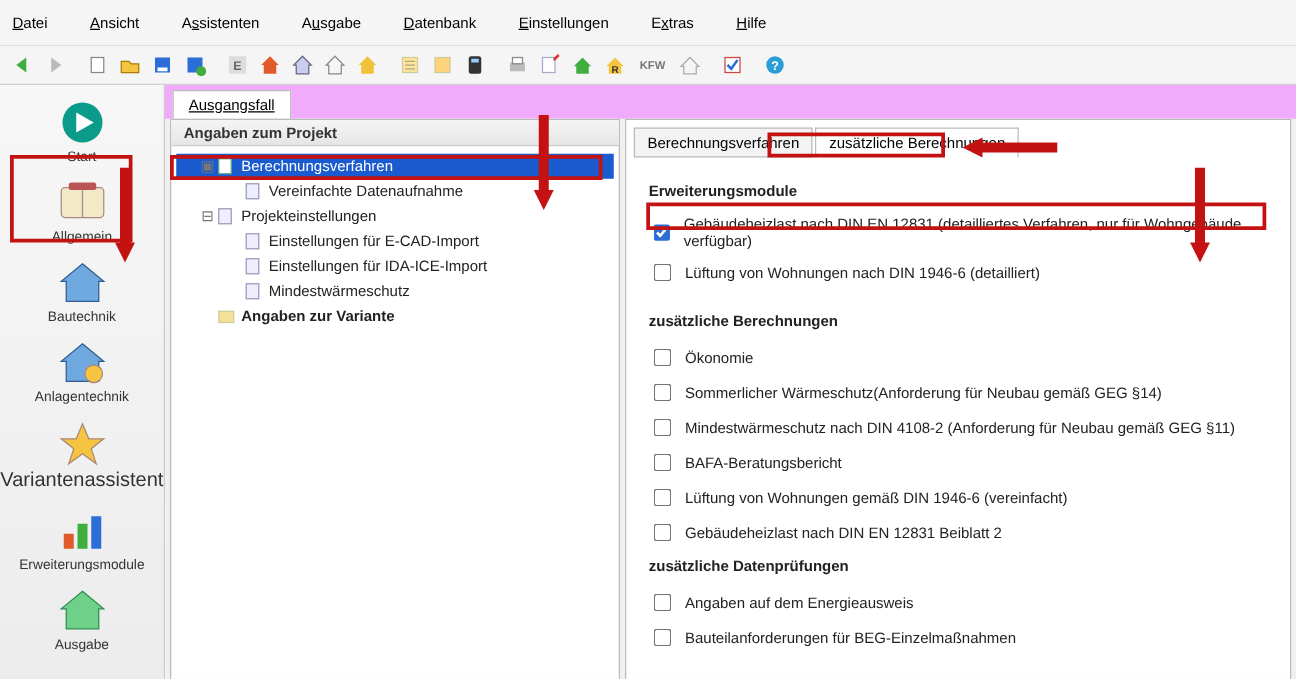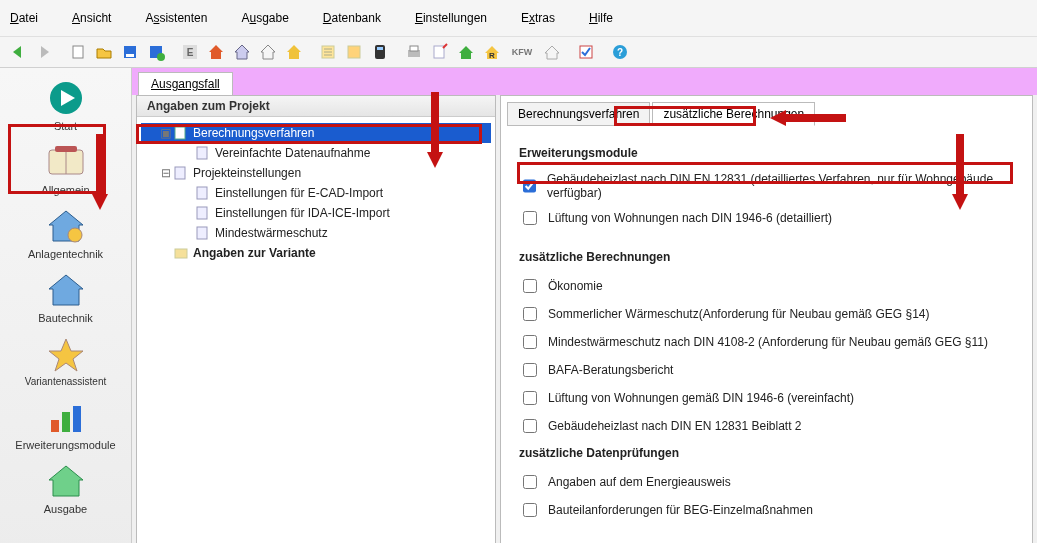--- a/index.html
+++ b/index.html
@@ -326,40 +326,40 @@
             <line x1="23" y1="6" x2="23" y2="30" stroke="#a88"></line>
             <rect x="12" y="2" width="22" height="6" fill="#b55" rx="2"></rect>
           </svg>
         </div>
       <div class="label">Allgemein</div>
     </div>
     <div class="sideitem">
       <div class="iconbox">
           <svg width="46" height="38">
             <polygon points="23,4 40,18 36,18 36,34 10,34 10,18 6,18" fill="#6fa9e0" stroke="#2c5d8e"></polygon>
-            <circle cx="32" cy="28" r="7" fill="#f5c542" stroke="#a87"></circle>
-          </svg>
-        </div>
-      <div class="label">Anlagentechnik</div>
+          </svg>
+        </div>
+      <div class="label">Bautechnik</div>
     </div>
     <div class="sideitem">
       <div class="iconbox">
           <svg width="46" height="38">
             <polygon points="23,4 40,18 36,18 36,34 10,34 10,18 6,18" fill="#6fa9e0" stroke="#2c5d8e"></polygon>
-          </svg>
-        </div>
-      <div class="label">Bautechnik</div>
+            <circle cx="32" cy="28" r="7" fill="#f5c542" stroke="#a87"></circle>
+          </svg>
+        </div>
+      <div class="label">Anlagentechnik</div>
     </div>
     <div class="sideitem">
       <div class="iconbox">
           <svg width="46" height="38">
             <polygon points="23,4 28,16 40,16 30,24 34,36 23,28 12,36 16,24 6,16 18,16" fill="#f5c542" stroke="#a87"></polygon>
           </svg>
         </div>
-      <div class="label" style="font-size:10px">Variantenassistent</div>
+      <div class="label" style="font-size:16px">Variantenassistent</div>
     </div>
     <div class="sideitem">
       <div class="iconbox">
           <svg width="46" height="38">
             <rect x="8" y="22" width="8" height="12" fill="#e05a2a"></rect>
             <rect x="19" y="14" width="8" height="20" fill="#3fae3f"></rect>
             <rect x="30" y="8" width="8" height="26" fill="#2b6ed8"></rect>
           </svg>
         </div>
       <div class="label">Erweiterungsmodule</div>

